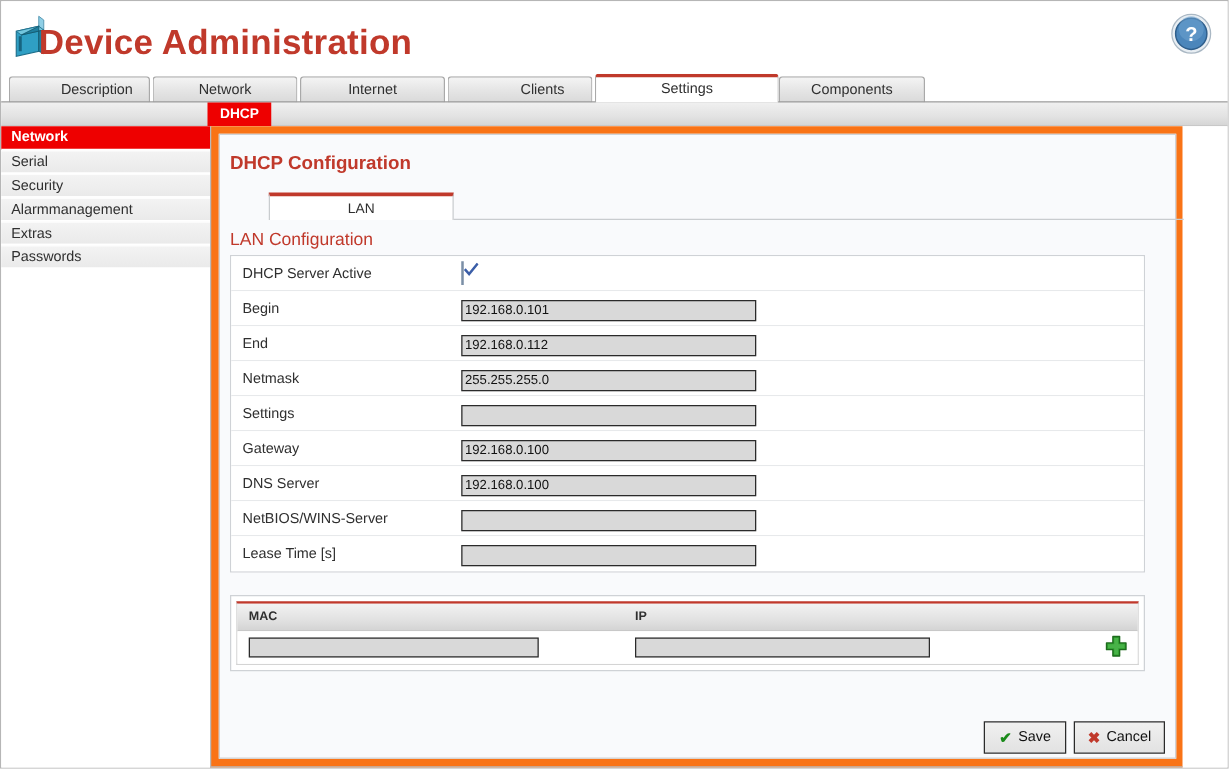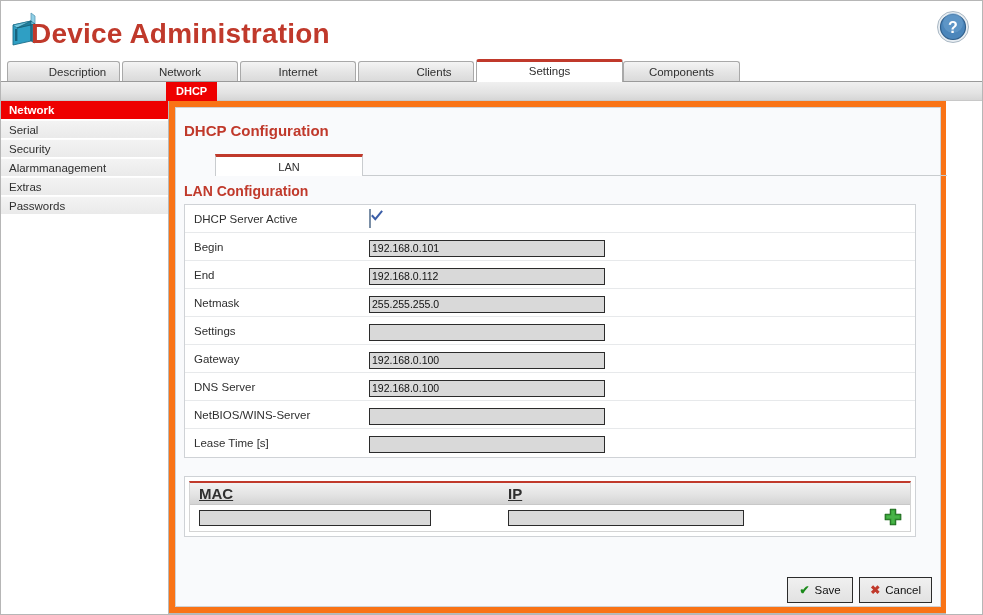--- a/index.html
+++ b/index.html
@@ -174,21 +174,21 @@
   .inner-tab-rest {
     position: absolute;
     left: 148px; top: 21px;
     width: 584px;
     border-bottom: 1px solid #c9cccf;
   }
 
   .section-title {
     position: absolute;
     left: 8px; top: 75px;
-    font-size: 14px; font-weight: bold;
+    font-size: 14px; font-weight: normal;
     color: #c0392b;
   }
 
   
   .formbox {
     position: absolute;
     left: 8px; top: 96px;
     width: 732px;
     background: #ffffff;
     border: 1px solid #cfd2d6;
@@ -247,23 +247,22 @@
   }
   .thead {
     position: relative;
     height: 22px;
     background: linear-gradient(to bottom, #f2f2f2 0%, #e2e2e2 60%, #d4d4d4 100%);
     border-bottom: 1px solid #c8c8c8;
   }
   .th {
     position: absolute;
     top: 0; height: 40px; line-height: 22px;
-    font-size: 15px; font-weight: bold;
-    color: #2f2f2f;
-    text-decoration: underline;
+    font-size: 10px; font-weight: bold;
+    color: #2f2f2f;
   }
   .tbody-row {
     position: relative;
     height: 26px;
     background: #ffffff;
   }
   .cellfield {
     position: absolute;
     top: 5px; height: 16px;
     background: #d9d9d9;

